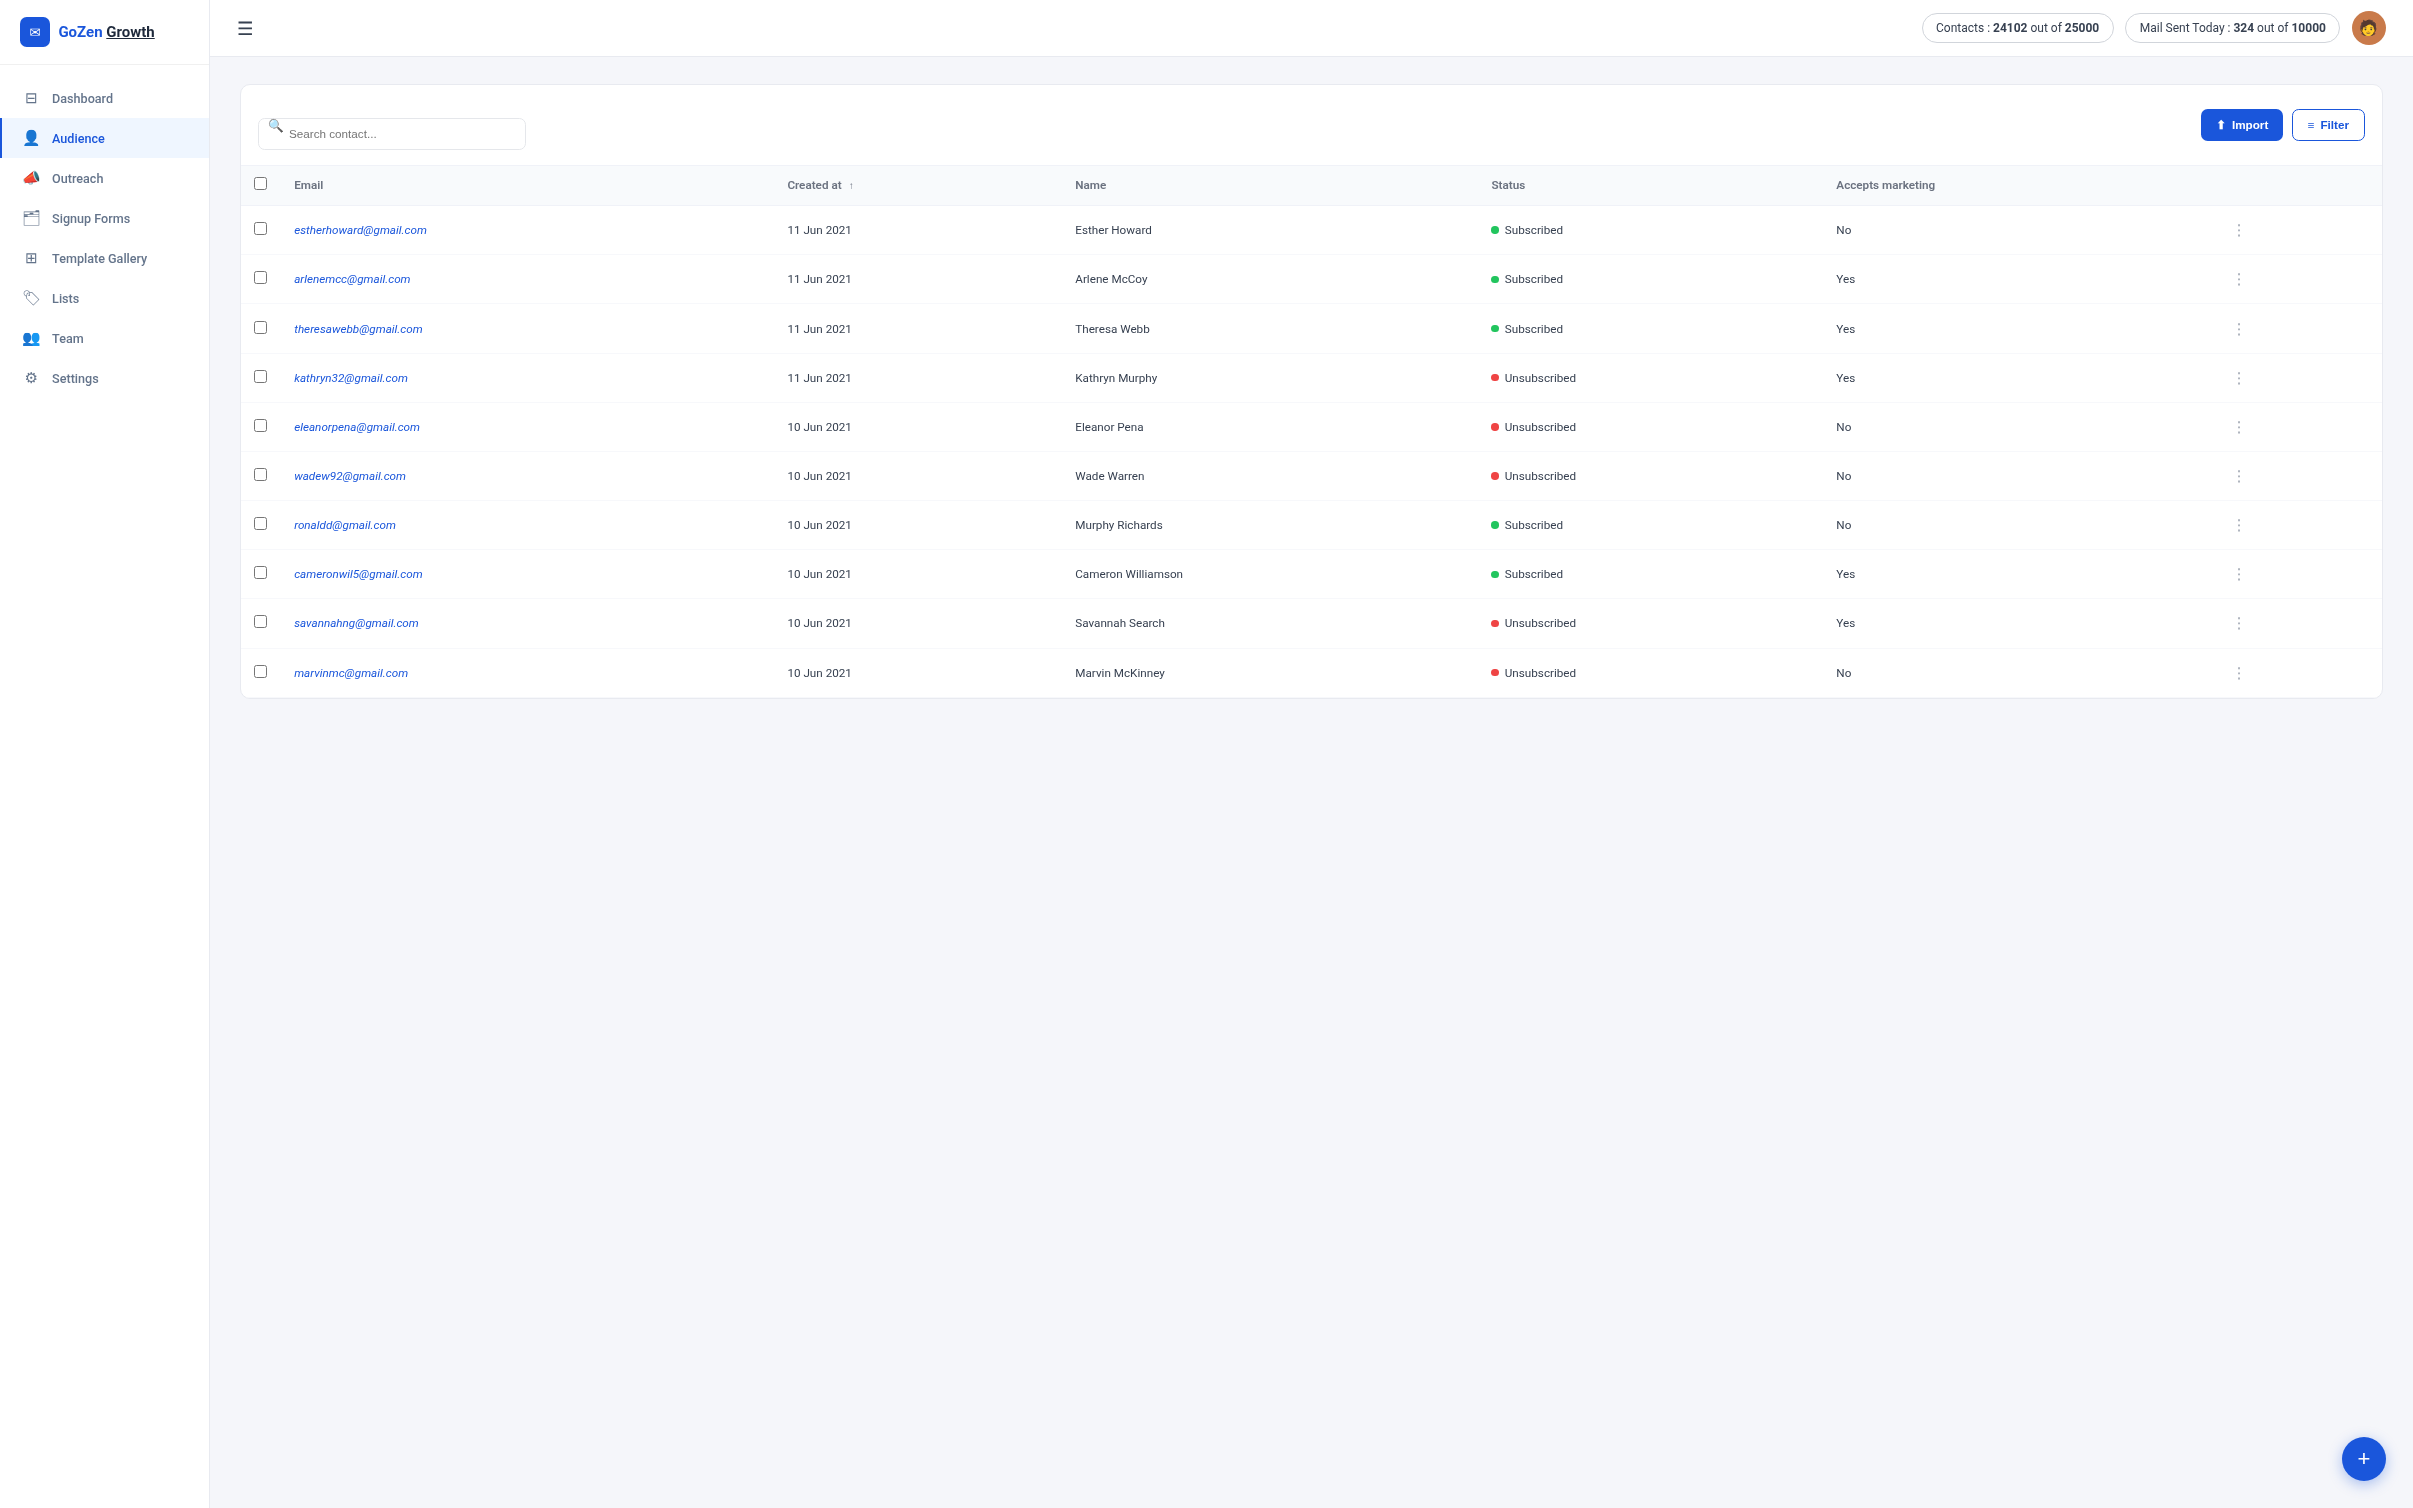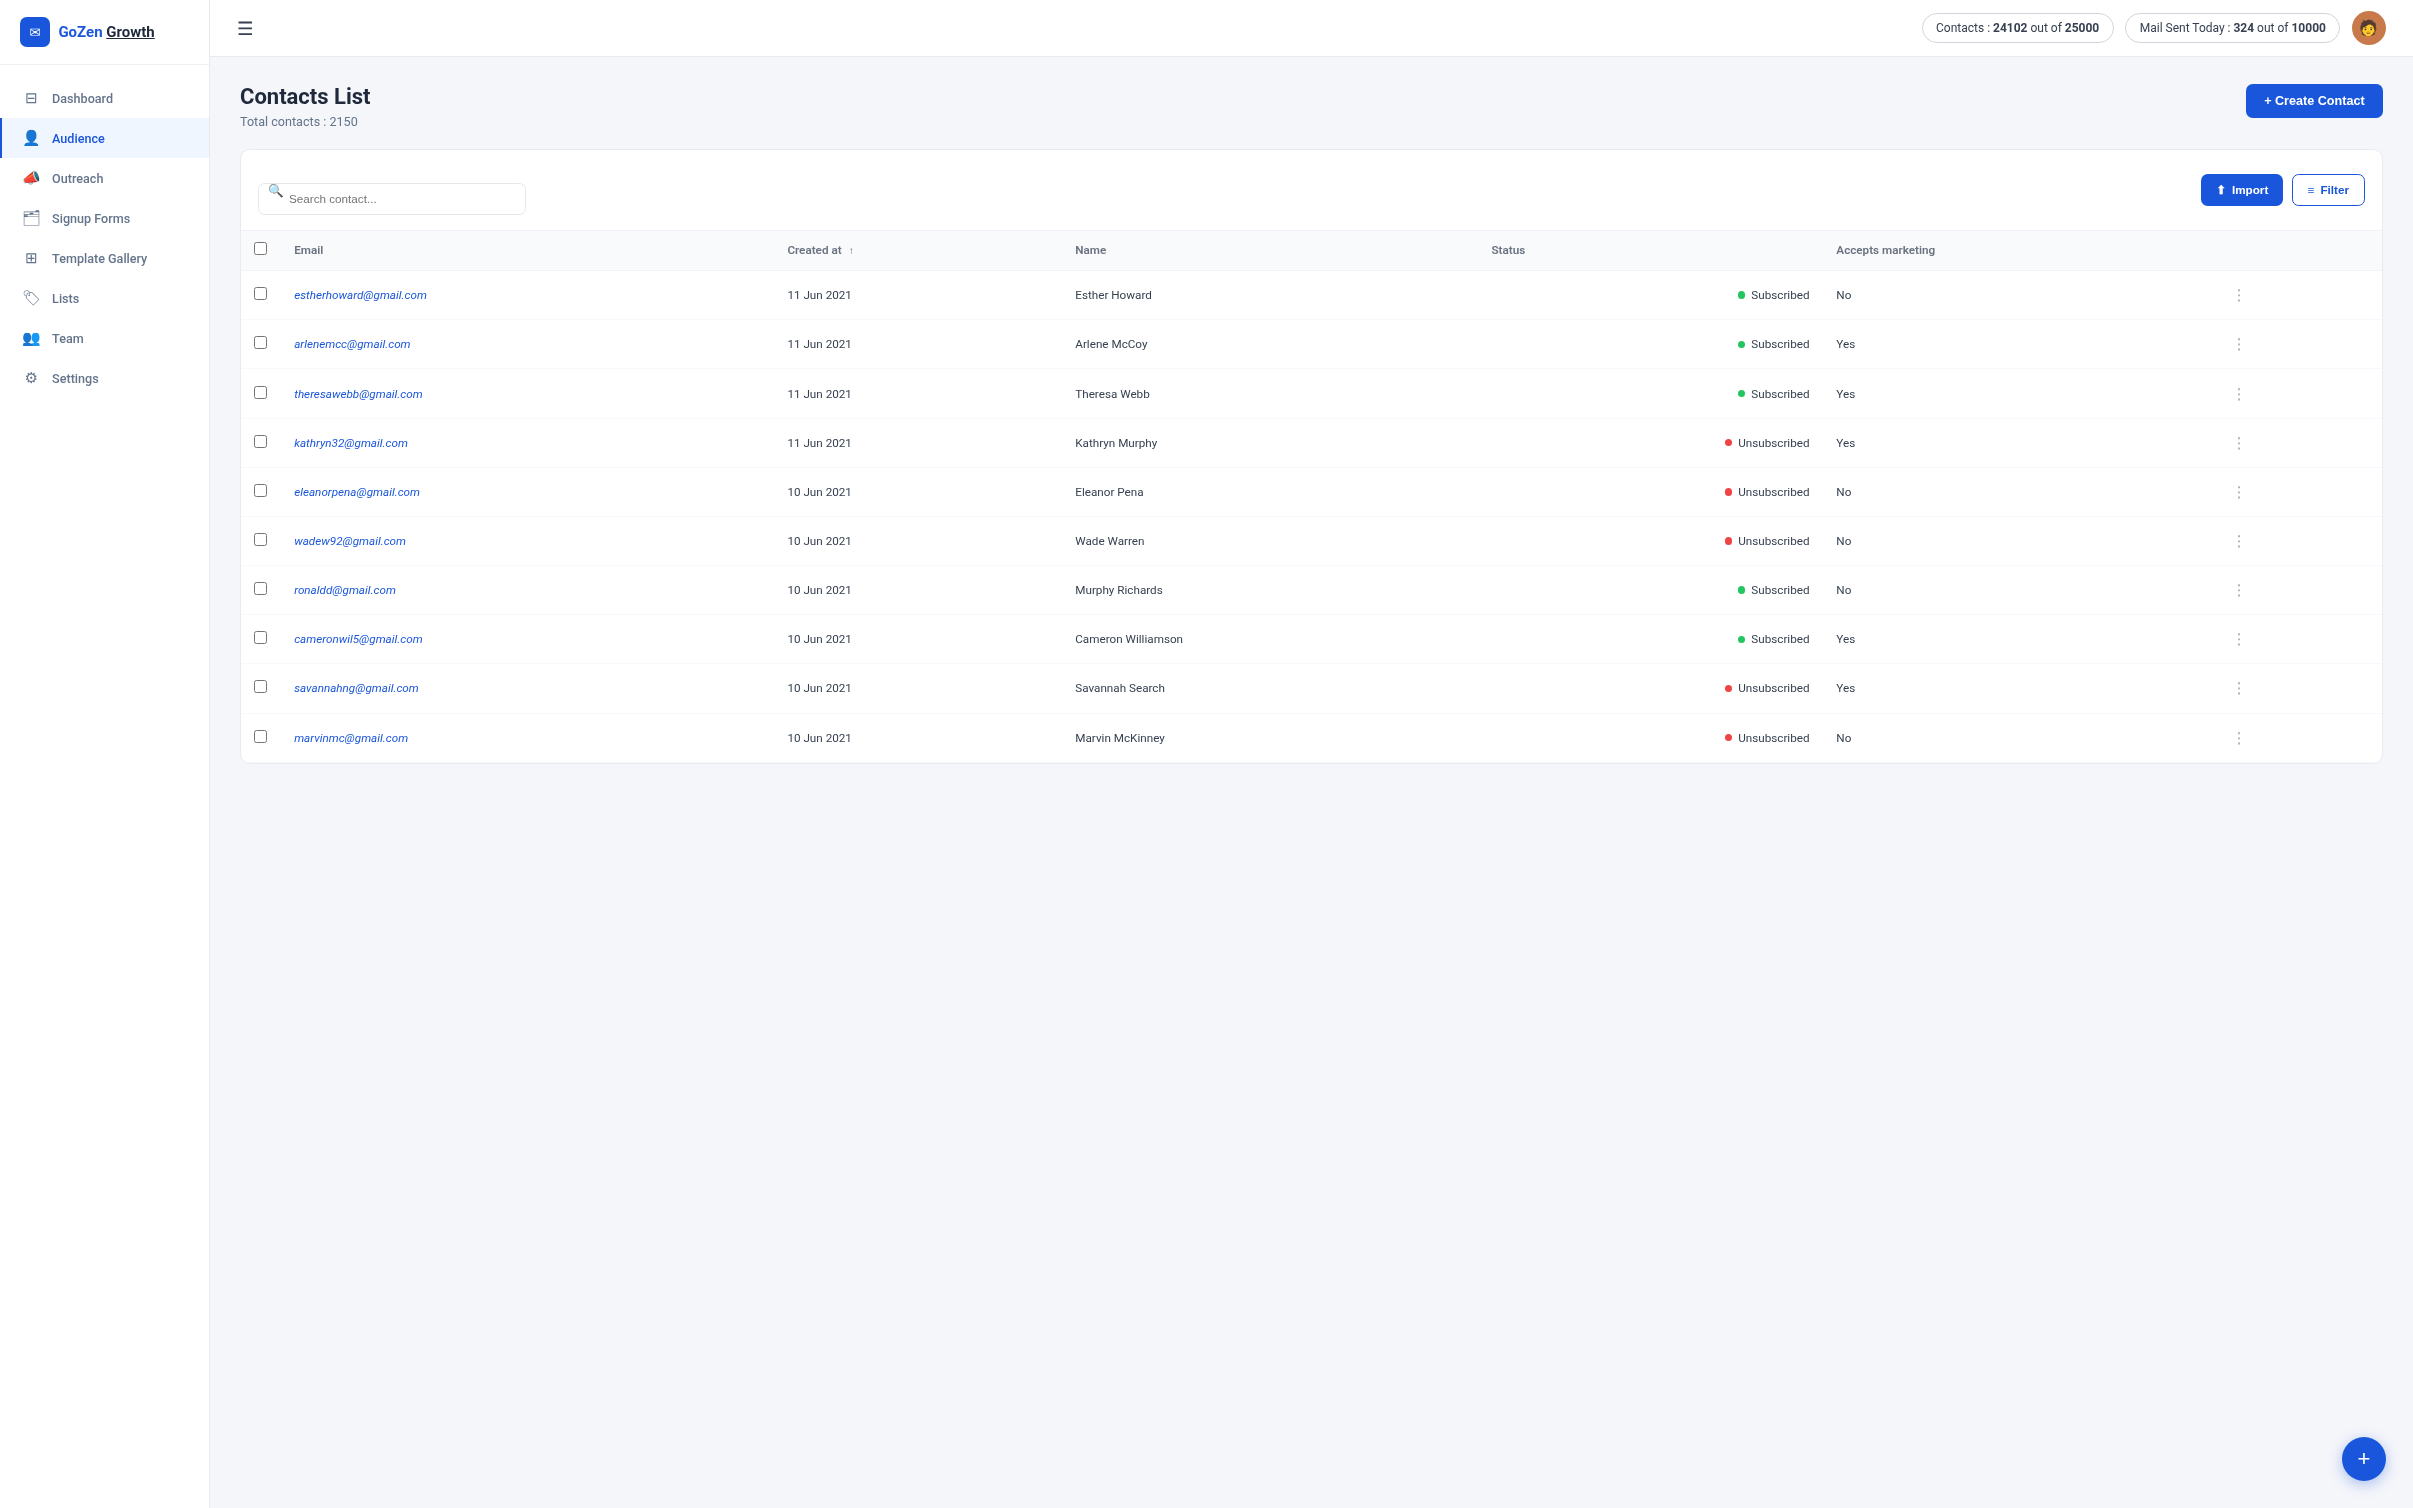--- a/index.html
+++ b/index.html
@@ -124,21 +124,21 @@
     
     .contacts-table { width: 100%; border-collapse: collapse; }
     .contacts-table thead tr { background: #f8fafc; }
     .contacts-table thead th {
       padding: 11.7px 13.4px; text-align: left; font-size: 11.7px;
       font-weight: 600; color: #6b7280; border-bottom: 0.8px solid #f0f2f8;
     }
     .contacts-table tbody tr { border-bottom: 0.8px solid #f7f8fb; }
     .contacts-table tbody td { padding: 11.7px 13.4px; font-size: 11.7px; color: #374151; }
     .email-link { color: #1a56db; text-decoration: none; font-style: italic; }
-    .status-badge { display: flex; align-items: center; gap: 5.9px; justify-content: flex-end; }
+    .status-badge { display: flex; align-items: center; gap: 5.9px; }
     .dot { width: 7.5px; height: 7.5px; border-radius: 50%; display: inline-block; }
     .dot-green { background: #22c55e; }
     .dot-red { background: #ef4444; }
     .checkbox-cell { width: 34px; }
     .more-btn { background: none; border: none; cursor: pointer; color: #9ca3af; font-size: 15px; padding: 3.4px 6.7px; border-radius: 3.4px; }
 
     .sort-icon { margin-left: 4.2px; font-size: 10px; }
 
     
     .fab {
@@ -208,27 +208,20 @@
         <span>Contacts : <strong>24102</strong> out of <strong>25000</strong></span>
       </div>
       <div class="badge-pill">
         <span>Mail Sent Today : <strong>324</strong> out of <strong>10000</strong></span>
       </div>
       <div class="avatar">🧑</div>
     </div>
   </header>
 
   <div class="content">
-    <div class="page-header">
-      <div>
-        <div class="page-title">Contacts List</div>
-        <div class="page-subtitle">Total contacts : 2150</div>
-      </div>
-      <button class="create-btn">+ Create Contact</button>
-    </div>
 
     <div class="table-container">
       <div class="table-toolbar">
         <div class="search-wrap">
           <span class="search-icon-inner">🔍</span>
           <input class="search-input" type="text" placeholder="Search contact..." style="">
         </div>
         <div class="toolbar-actions">
           <button class="import-btn">
             <span>⬆</span>

